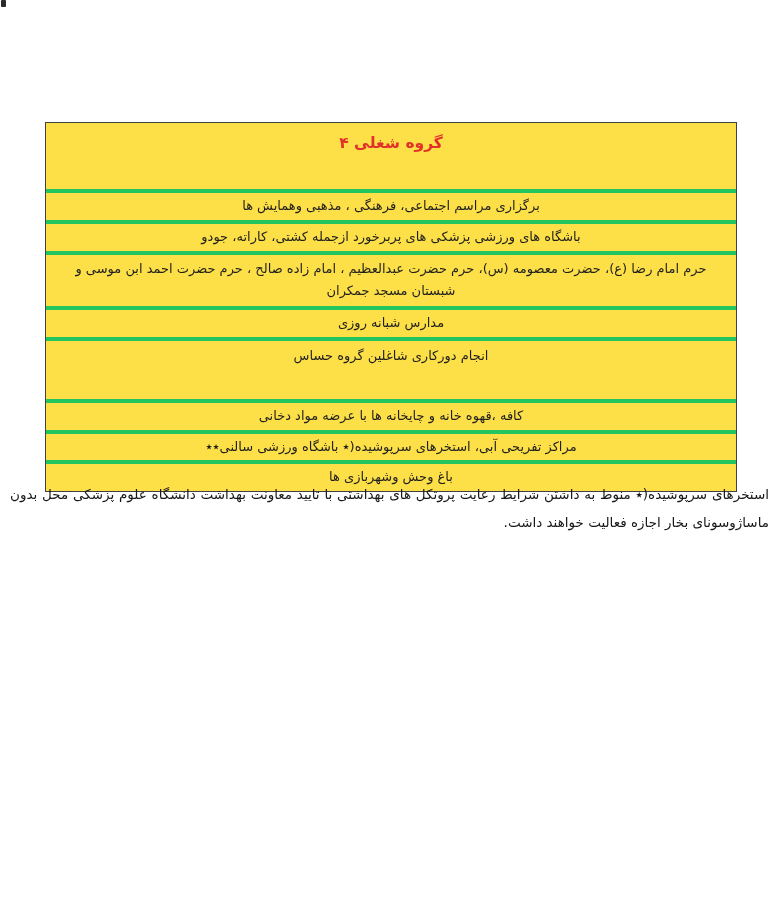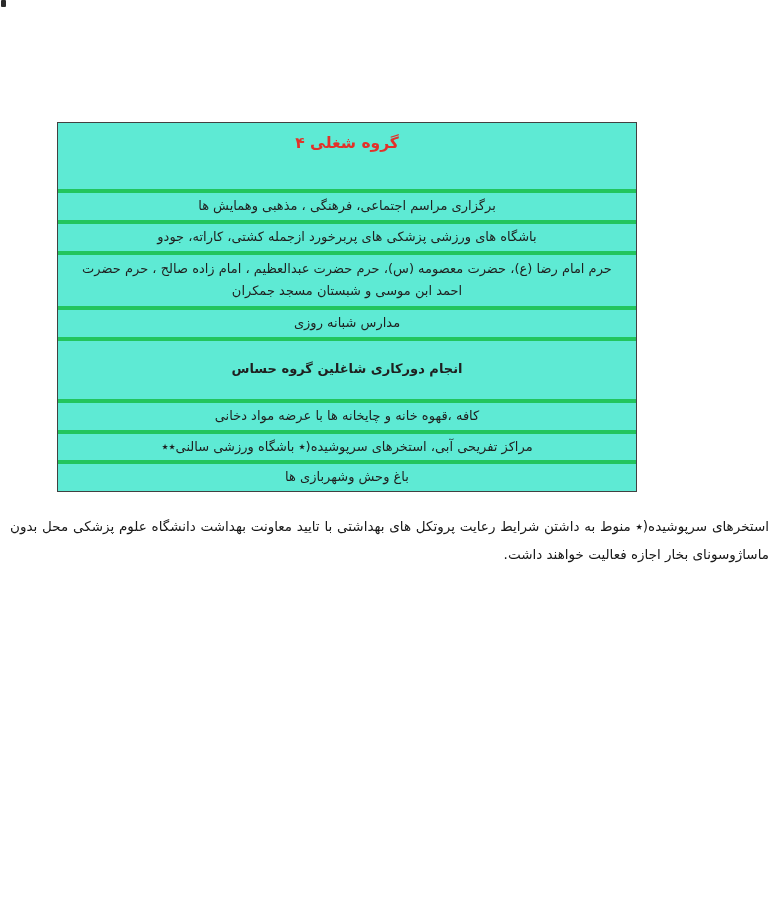--- a/index.html
+++ b/index.html
@@ -23,26 +23,25 @@
     top: 0px;
     width: 5px;
     height: 7px;
     background: #2a2a2a;
     border-radius: 1px;
   }
   .grid-table {
     position: absolute;
     top: 122px;
     left: 45px;
-    width: 580px;
+    width: 692px;
     box-sizing: border-box;
     border: 1.5px solid #414141;
-    background: #5eead4;
+    background: #fde047;
     direction: rtl;
-    margin-left: 12px;
   }
   .trow {
     display: flex;
     align-items: center;
     justify-content: center;
     text-align: center;
     box-sizing: border-box;
     border-top: 4px solid #22c55e;
     font-size: 13px;
     line-height: 1.6;
@@ -55,26 +54,26 @@
     align-items: flex-start;
     padding-top: 8px;
   }
   .title-red {
     color: #e2312a;
     font-weight: bold;
     font-size: 15.5px;
   }
   .trow.normal   { min-height: 27px; }
   .trow.twolines { min-height: 50px; line-height: 1.75; }
-  .trow.tall     { min-height: 62px; align-items: flex-start; padding-top: 18px; font-weight: bold; }
+  .trow.tall     { min-height: 62px; align-items: flex-start; padding-top: 5px; }
   .trow.last     { min-height: 29px; }
 
   .footnotes {
     position: absolute;
-    top: 512px;
+    top: 480px;
     left: 10px;
     right: 11px;
     direction: rtl;
   }
   .footnote {
     font-size: 13.5px;
     color: #171717;
     text-align: justify;
     text-justify: inter-word;
     line-height: 2.1;

